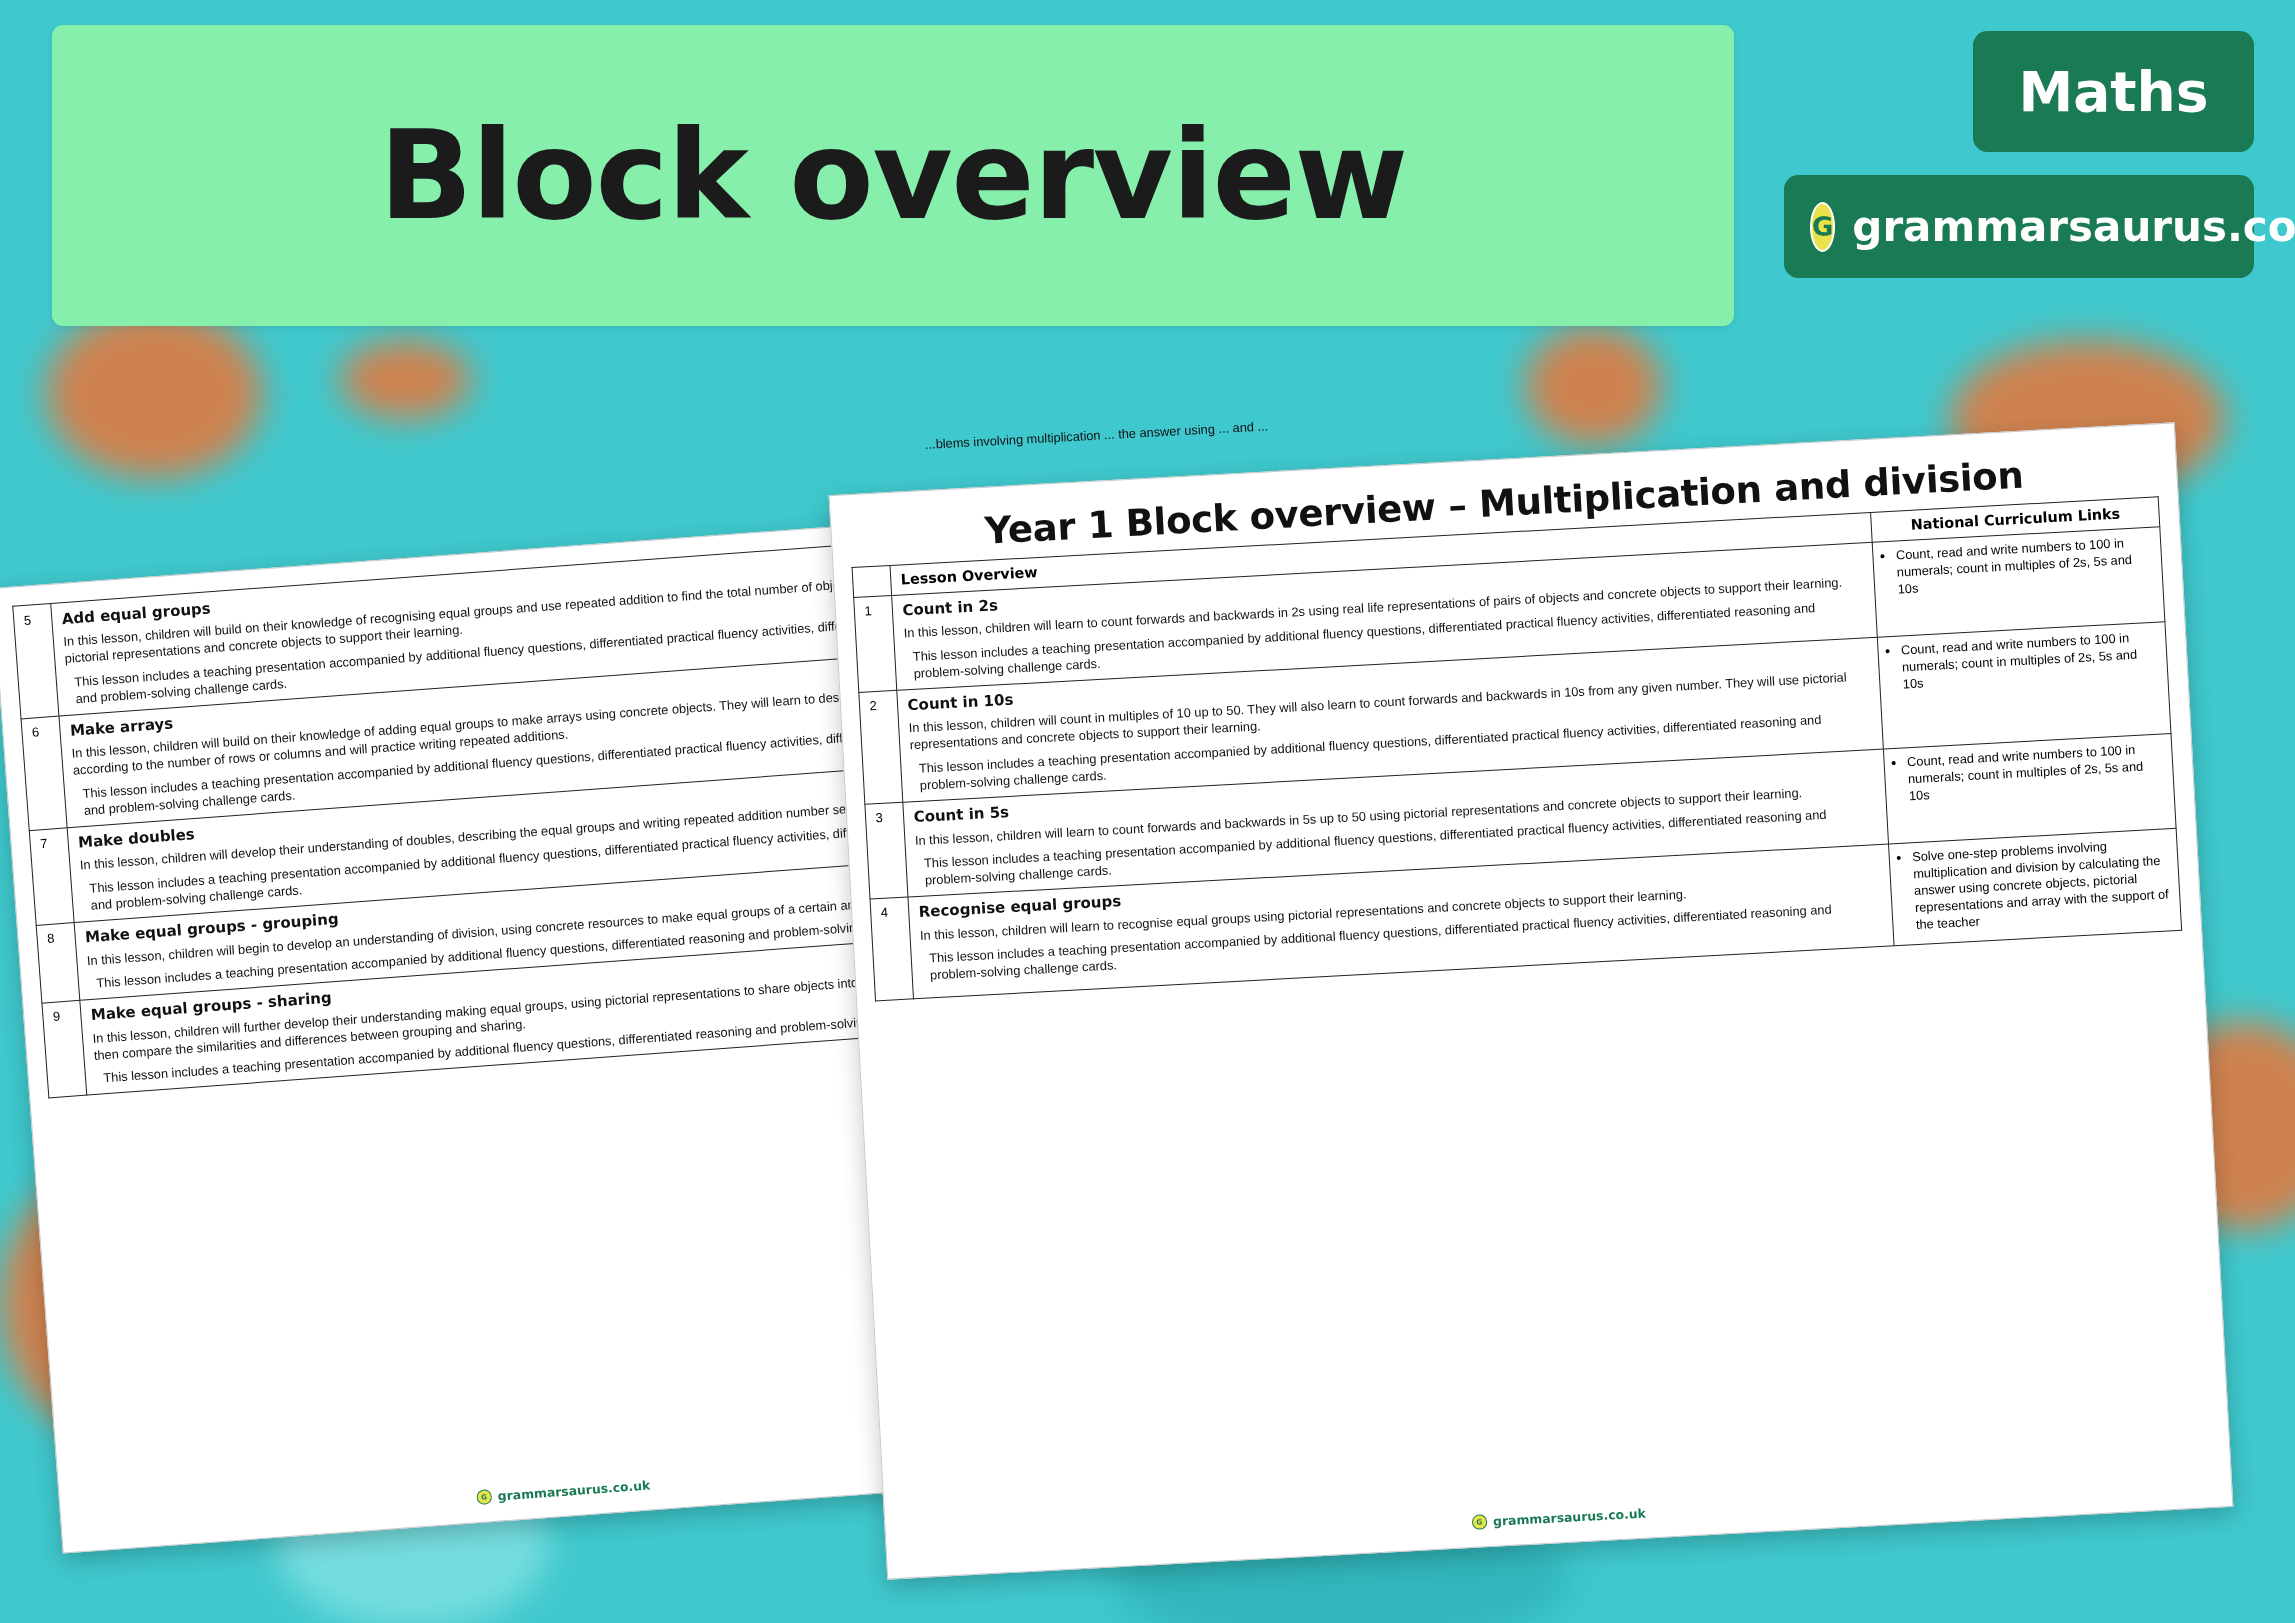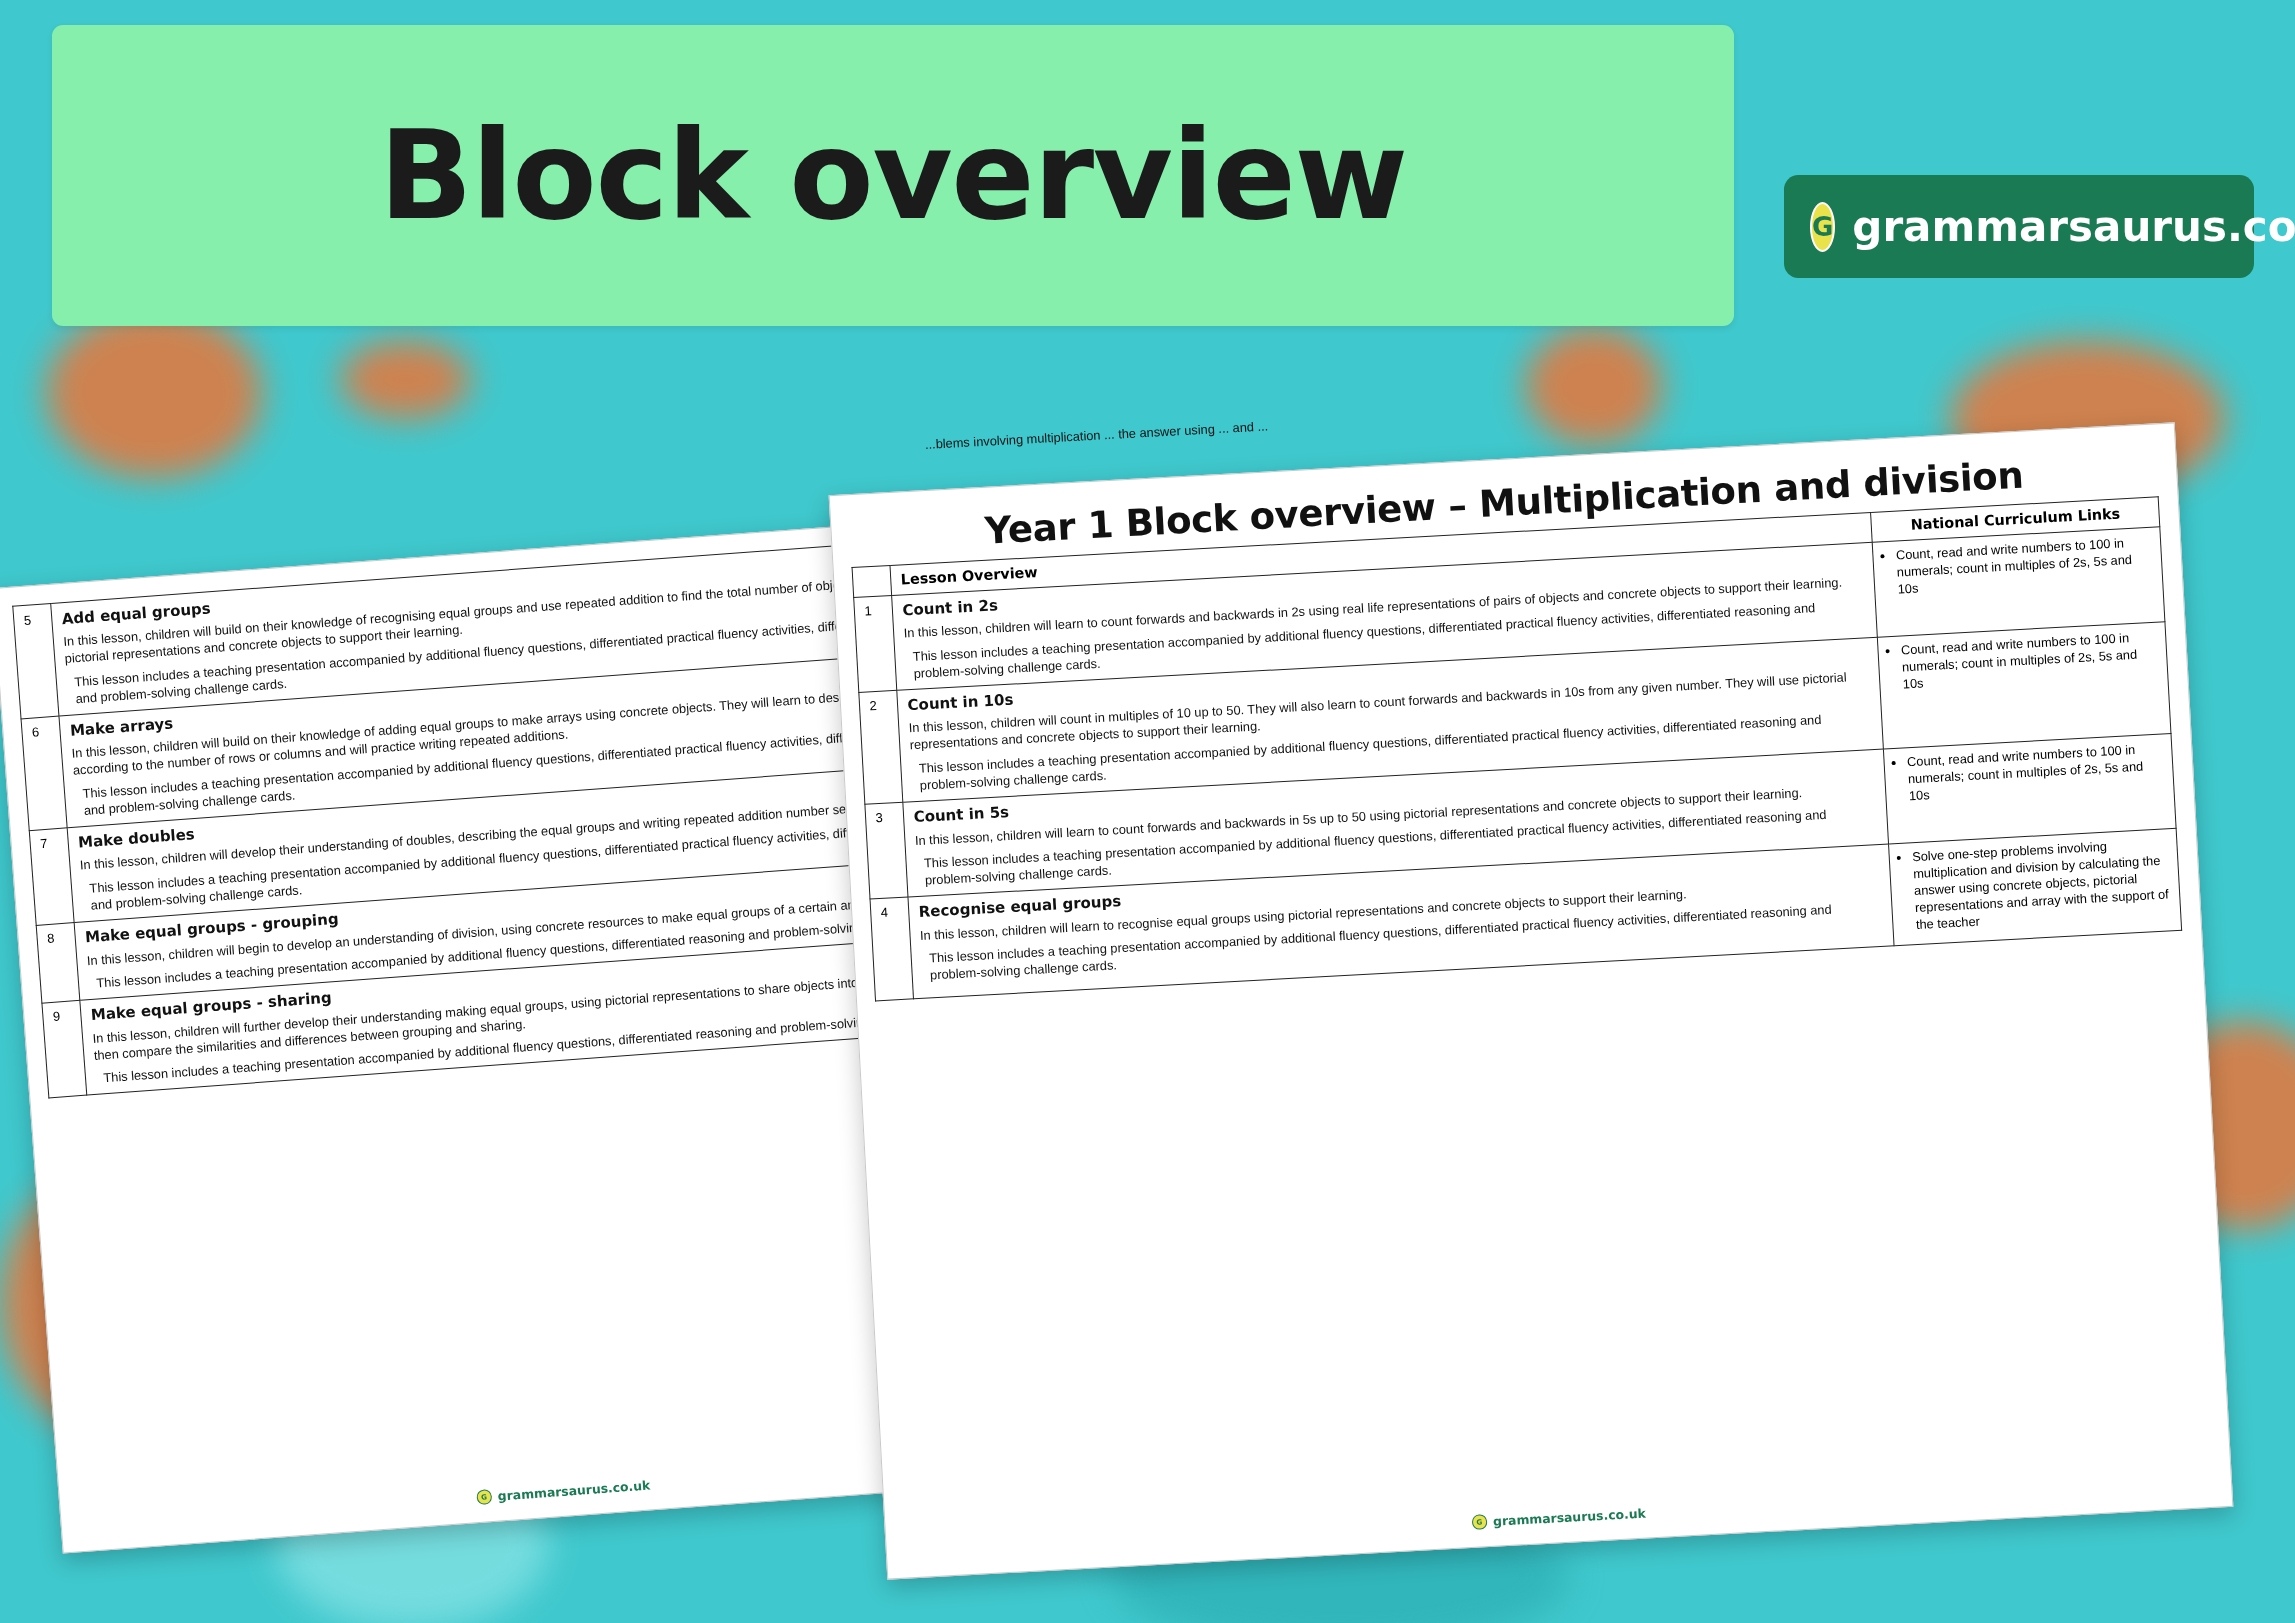--- a/index.html
+++ b/index.html
@@ -162,20 +162,21 @@
 <div class="bg-blob blob-orange" style="left:0px; top:1165px; width:236px; height:275px;"></div>
 <div class="bg-blob blob-orange" style="left:2146px; top:1021px; width:196px; height:209px;"></div>
 <div class="bg-blob blob-light" style="left:275px; top:1459px; width:275px; height:170px;"></div>
 <div class="bg-blob blob-teal-dark" style="left:1112px; top:1505px; width:458px; height:144px;"></div>
 
 <div class="header">
   <div class="header-title">Block overview</div>
 </div>
 
 <div class="badge-row">
+  <div class="badge badge-subject">Maths</div>
 </div>
 
 <div class="brand-badge">
   <div class="brand-logo">G</div>
   <div class="brand-text">grammarsaurus.co.uk</div>
 </div>
 
 <div class="doc doc-back">
   <div class="doc-inner">
     <table class="lessons" style="margin-top:18.3px;">

